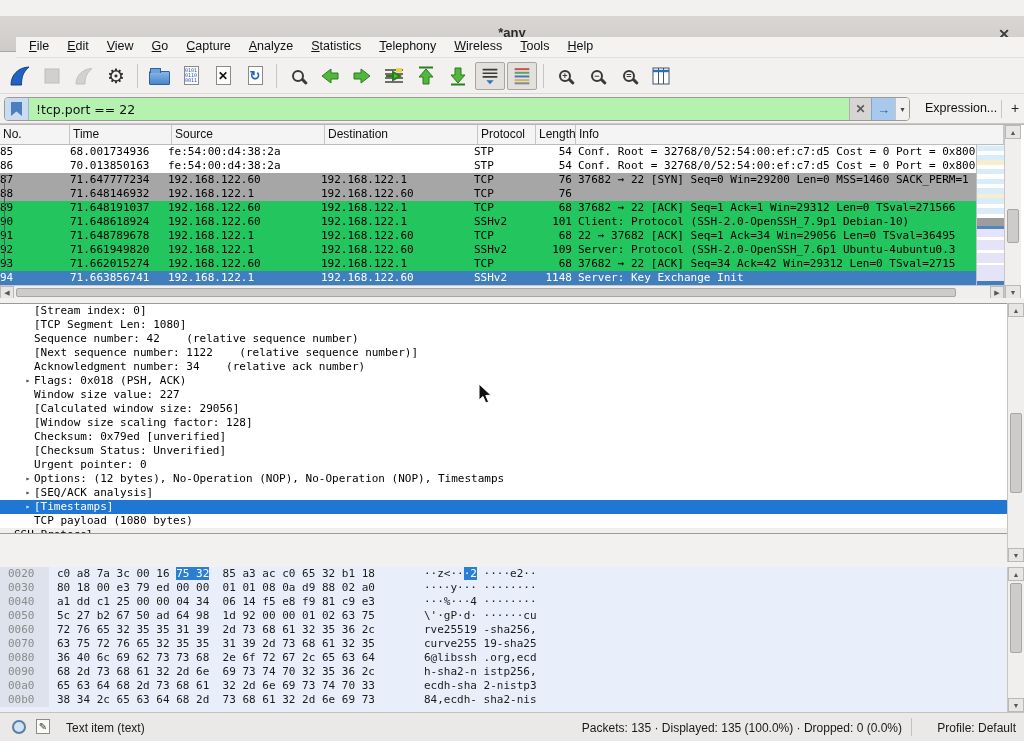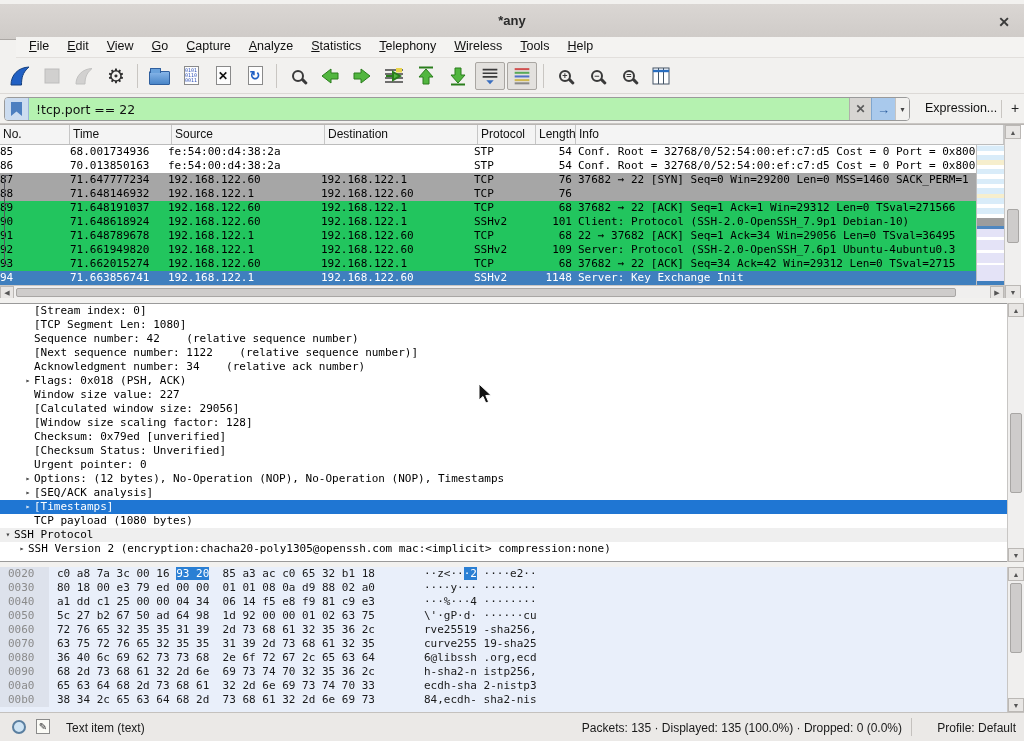--- a/index.html
+++ b/index.html
@@ -1,21 +1,21 @@
 <!DOCTYPE html>
 <html><head>
 <meta charset="utf-8">
 <style>
   * { margin:0; padding:0; box-sizing:border-box; }
   html,body { width:1024px; height:741px; }
   body { font-family:"Liberation Sans", sans-serif; background:#f2f1ef; overflow:hidden; }
   #app { position:relative; width:1024px; height:741px; background:#f2f1ef; }
 
   
-  .titlebar { position:absolute; left:0; top:4px; width:1024px; height:36px;
+  .titlebar { position:absolute; left:0; top:16px; width:1024px; height:36px;
     background:linear-gradient(180deg,#dad6d3,#cfcbc8); border-bottom:1px solid #aba7a4; }
   .title { position:absolute; left:0; right:0; top:9px; text-align:center; font-size:13px; font-weight:600; color:#2a2a2a; }
   .win-close { position:absolute; right:10px; top:8px; width:20px; height:20px; text-align:center;
     font-size:14px; font-weight:bold; color:#3a3a3a; line-height:20px; cursor:default; }
 
   
   .menubar { position:absolute; left:16px; top:37px; width:1024px; height:21px; background:#f4f3f1;
     border-bottom:1px solid #e2dfdc; display:flex; align-items:flex-end; padding-left:4px; }
   .menu-item { display:inline-block; padding:0 9px; font-size:12.5px; color:#111; line-height:21px; }
   .menu-item::first-letter { text-decoration:underline; }
@@ -103,21 +103,21 @@
   .hscroll { position:absolute; left:0; top:160px; width:1004px; height:14px; background:#f0efee; border-top:1px solid #c8c6c4; }
   .hscroll .arrow { position:absolute; top:0; width:14px; height:13px; background:#e8e6e4; border:1px solid #bbb8b5;
     font-size:7px; color:#555; text-align:center; line-height:12px; }
   .hscroll .thumb { position:absolute; top:2px; left:16px; width:940px; height:9px; background:#cecccb; border:1px solid #a8a6a4; border-radius:2px; }
 
   
   .splitter { position:absolute; left:0; width:1024px; height:5px; background:#f2f1ef; }
   .splitter .dots { position:absolute; left:500px; top:1px; font-size:8px; color:#9a9a9a; letter-spacing:1px; }
 
   
-  .details { position:absolute; left:0; top:303px; width:1024px; height:259px; background:#ffffff;
+  .details { position:absolute; left:0; top:303px; width:1024px; height:231px; background:#ffffff;
     border-top:1px solid #9a9a9a; border-bottom:1px solid #9a9a9a; overflow:hidden;
     font-family:"DejaVu Sans Mono",monospace; font-size:11px; }
   .dline { height:14px; line-height:14px; white-space:pre; color:#000; display:flex; }
   .dline .exp { display:inline-block; width:12px; text-align:center; font-size:8px; color:#444; flex:0 0 12px; }
   .dline .dtext { white-space:pre; }
   .lv0 { padding-left:2px; }
   .lv1 { padding-left:22px; }
   .lvS { padding-left:16px; }
   .dsel { background:#1f76d3; color:#ffffff; }
   .dsel .exp { color:#dce8f5; }
@@ -446,21 +446,21 @@
     <div class="thumb" style="top:110px;height:80px"></div>
     <div class="arrow" style="bottom:0">▼</div>
   </div>
 
   <div class="splitter" style="top:562px">
       <span class="dots">······</span>
     </div>
 
   <div class="hexpane">
     <div class="hxrow">
-      <span class="hx-off">0020</span><span class="hx-hex"><span>c0 a8 7a 3c 00 16 </span><span class="hx-hl">93 20</span><span>  85 a3 ac c0 65 32 b1 18</span></span><span class="hx-ascii"><span>··z&lt;··</span><span class="hx-hl">·2</span><span> ····e2··</span></span>
+      <span class="hx-off">0020</span><span class="hx-hex"><span>c0 a8 7a 3c 00 16 </span><span class="hx-hl">75 32</span><span>  85 a3 ac c0 65 32 b1 18</span></span><span class="hx-ascii"><span>··z&lt;··</span><span class="hx-hl">·2</span><span> ····e2··</span></span>
     </div>
     <div class="hxrow"><span class="hx-off">0030</span><span class="hx-hex">80 18 00 e3 79 ed 00 00  01 01 08 0a d9 88 02 a0</span><span class="hx-ascii">····y··· ········</span></div>
     <div class="hxrow"><span class="hx-off">0040</span><span class="hx-hex">a1 dd c1 25 00 00 04 34  06 14 f5 e8 f9 81 c9 e3</span><span class="hx-ascii">···%···4 ········</span></div>
     <div class="hxrow"><span class="hx-off">0050</span><span class="hx-hex">5c 27 b2 67 50 ad 64 98  1d 92 00 00 01 02 63 75</span><span class="hx-ascii">\'·gP·d· ······cu</span></div>
     <div class="hxrow"><span class="hx-off">0060</span><span class="hx-hex">72 76 65 32 35 35 31 39  2d 73 68 61 32 35 36 2c</span><span class="hx-ascii">rve25519 -sha256,</span></div>
     <div class="hxrow"><span class="hx-off">0070</span><span class="hx-hex">63 75 72 76 65 32 35 35  31 39 2d 73 68 61 32 35</span><span class="hx-ascii">curve255 19-sha25</span></div>
     <div class="hxrow"><span class="hx-off">0080</span><span class="hx-hex">36 40 6c 69 62 73 73 68  2e 6f 72 67 2c 65 63 64</span><span class="hx-ascii">6@libssh .org,ecd</span></div>
     <div class="hxrow"><span class="hx-off">0090</span><span class="hx-hex">68 2d 73 68 61 32 2d 6e  69 73 74 70 32 35 36 2c</span><span class="hx-ascii">h-sha2-n istp256,</span></div>
     <div class="hxrow"><span class="hx-off">00a0</span><span class="hx-hex">65 63 64 68 2d 73 68 61  32 2d 6e 69 73 74 70 33</span><span class="hx-ascii">ecdh-sha 2-nistp3</span></div>
     <div class="hxrow"><span class="hx-off">00b0</span><span class="hx-hex">38 34 2c 65 63 64 68 2d  73 68 61 32 2d 6e 69 73</span><span class="hx-ascii">84,ecdh- sha2-nis</span></div>

